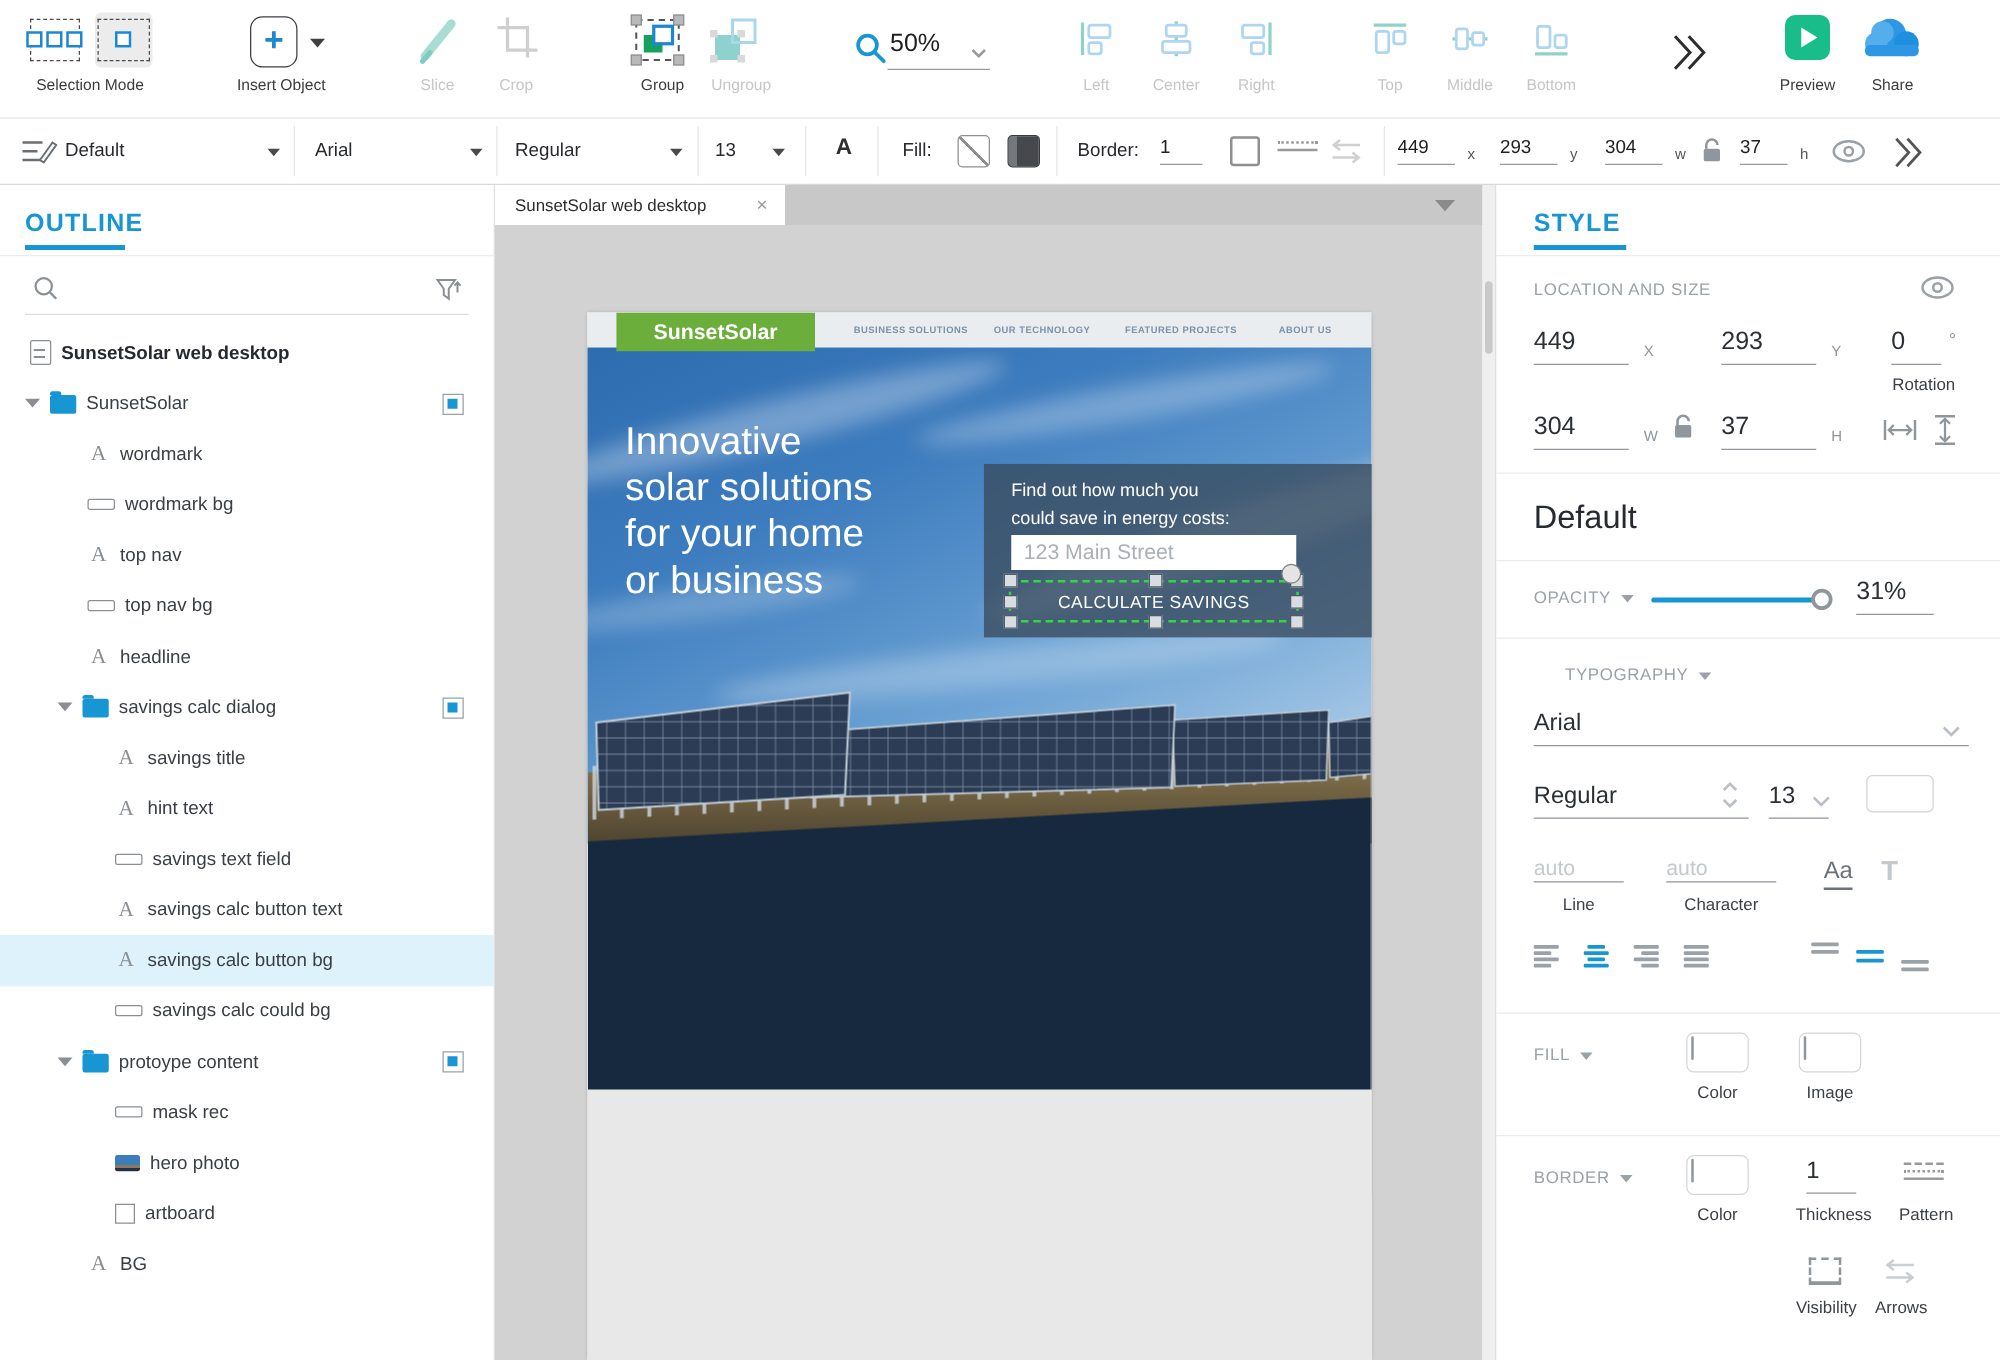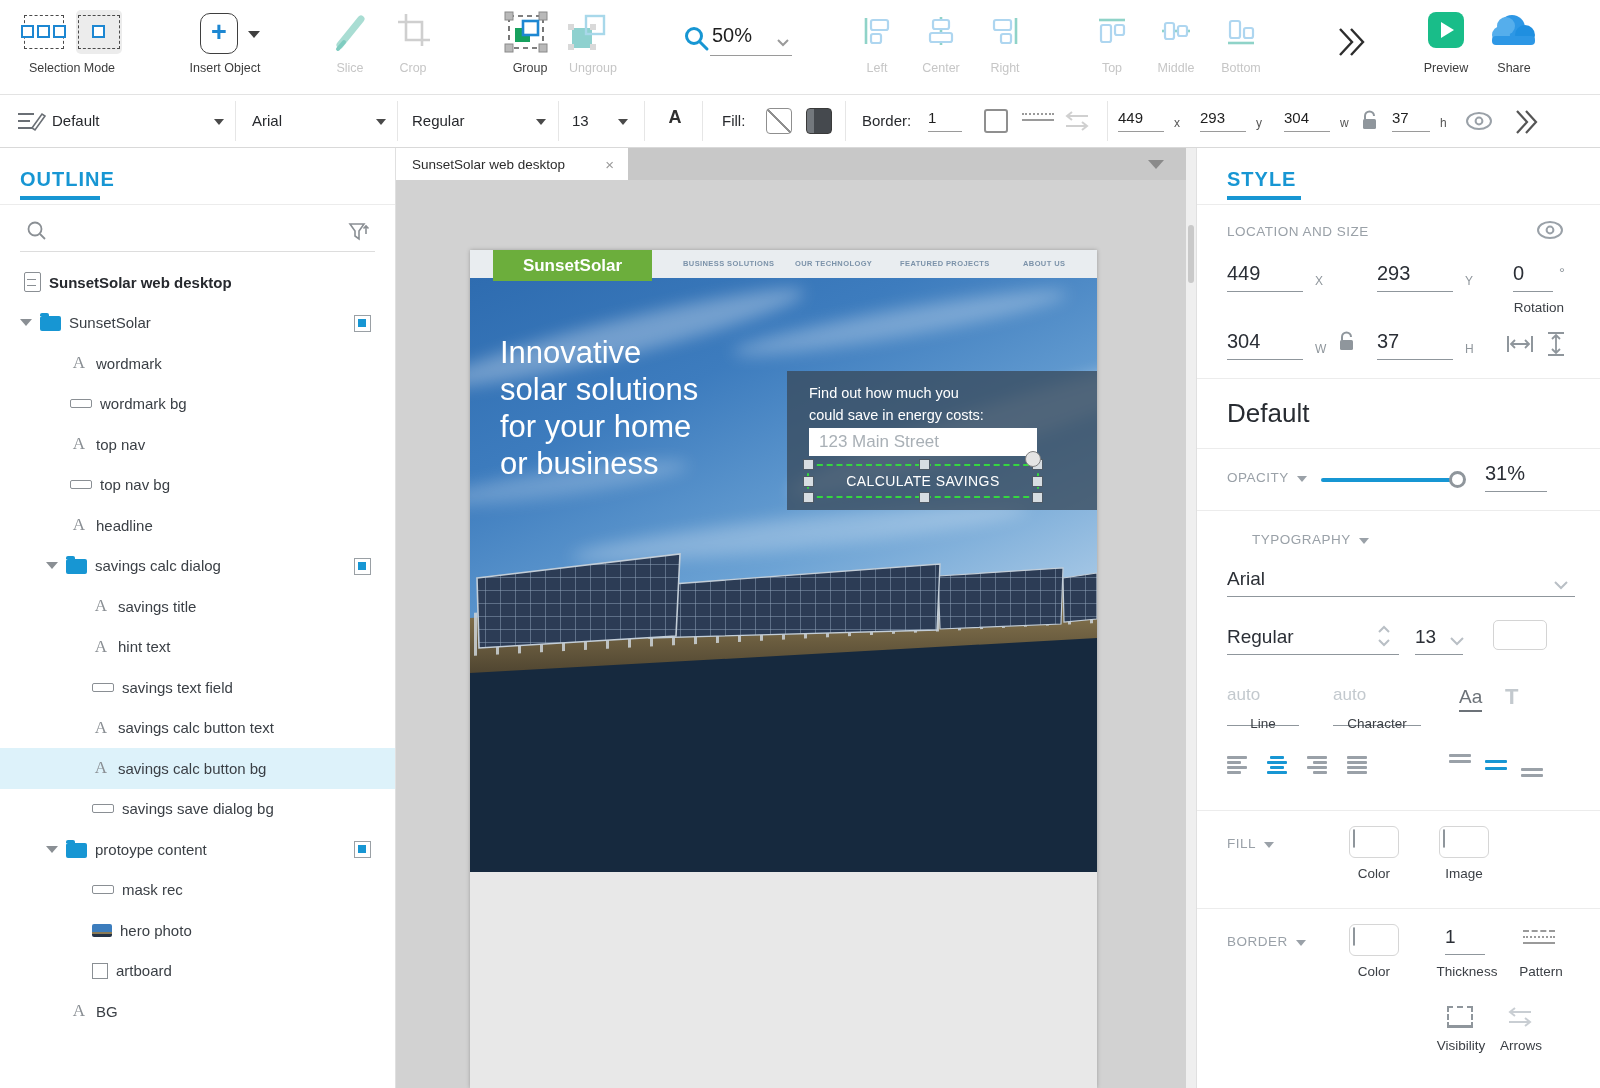--- a/index.html
+++ b/index.html
@@ -100,21 +100,21 @@
   
   #stylep { position:absolute; left:1196px; top:148px; width:404px; bottom:0; background:#fff; border-left:1px solid #e0e0e0; }
   .sdiv { position:absolute; left:0; right:0; border-top:1px solid #ececec; }
   .sect { position:absolute; font-size:13.5px; color:#9aa1a8; letter-spacing:.5px; }
   .scaret { display:inline-block; width:0; height:0; border-left:5px solid transparent; border-right:5px solid transparent; border-top:6px solid #9aa1a8; margin-left:8px; }
   .sval { position:absolute; font-size:20px; color:#2b2f36; border-bottom:1px solid #8f969c; padding-bottom:6px; }
   .sunit { position:absolute; font-size:12px; color:#8f969c; }
   .slabel { position:absolute; font-size:13.5px; color:#3c4046; text-align:center; }
   .sname { position:absolute; font-size:26px; color:#272b31; }
   .bigfield { position:absolute; font-size:19px; color:#2b2f36; border-bottom:1px solid #8f969c; padding-bottom:6px; }
-  .autofield { position:absolute; font-size:17px; color:#c3c9ce; border-bottom:1px solid #8f969c; padding-bottom:20px; }
+  .autofield { position:absolute; font-size:17px; color:#c3c9ce; border-bottom:1px solid #8f969c; padding-bottom:0; }
   .fillsw { position:absolute; width:50px; height:32px; border:1px solid #d6d6d6; border-radius:6px; padding:3px; }
   .fillsw .in { width:100%; height:100%; border:1.4px solid #8f969c; border-radius:2px; background:#fff; position:relative; overflow:hidden; }
   .fillsw .in.diag { background:linear-gradient(24deg, #fff 47%, #8f969c 47% 53%, #fff 53%); }
   .fontswatch { position:absolute; left:296px; top:472px; width:54px; height:30px; border:1px solid #d4d4d4; border-radius:5px; padding:3px; }
   .fontswatch .in { width:100%; height:100%; background:#3b4045; border-radius:2px; }
   .alih { position:absolute; width:26px; height:20px; }
   .alih i { position:absolute; height:3px; border-radius:1px; background:#9aa1a8; }
   .alih.blue i { background:#1796d3; }
   .aliv { position:absolute; width:26px; height:16px; }
   .aliv i { position:absolute; height:3px; width:22px; border-radius:1px; background:#9aa1a8; }
@@ -385,21 +385,21 @@
       <div class="orow pad3">
         <span class="t-a">A</span>
         <span class="lbl">savings calc button text</span>
       </div>
       <div class="orow pad3 sel">
         <span class="t-a">A</span>
         <span class="lbl">savings calc button bg</span>
       </div>
       <div class="orow pad3">
         <span class="t-rect"></span>
-        <span class="lbl">savings save dialog bg</span>
+        <span class="lbl">savings calc could bg</span>
       </div>
       <div class="orow pad2f">
         <span class="tcaret"></span>
         <span class="tfolder"></span>
         <span class="lbl">protoype content</span>
         <span class="tbadge"></span>
       </div>
       <div class="orow pad3">
         <span class="t-rect"></span>
         <span class="lbl">mask rec</span>

